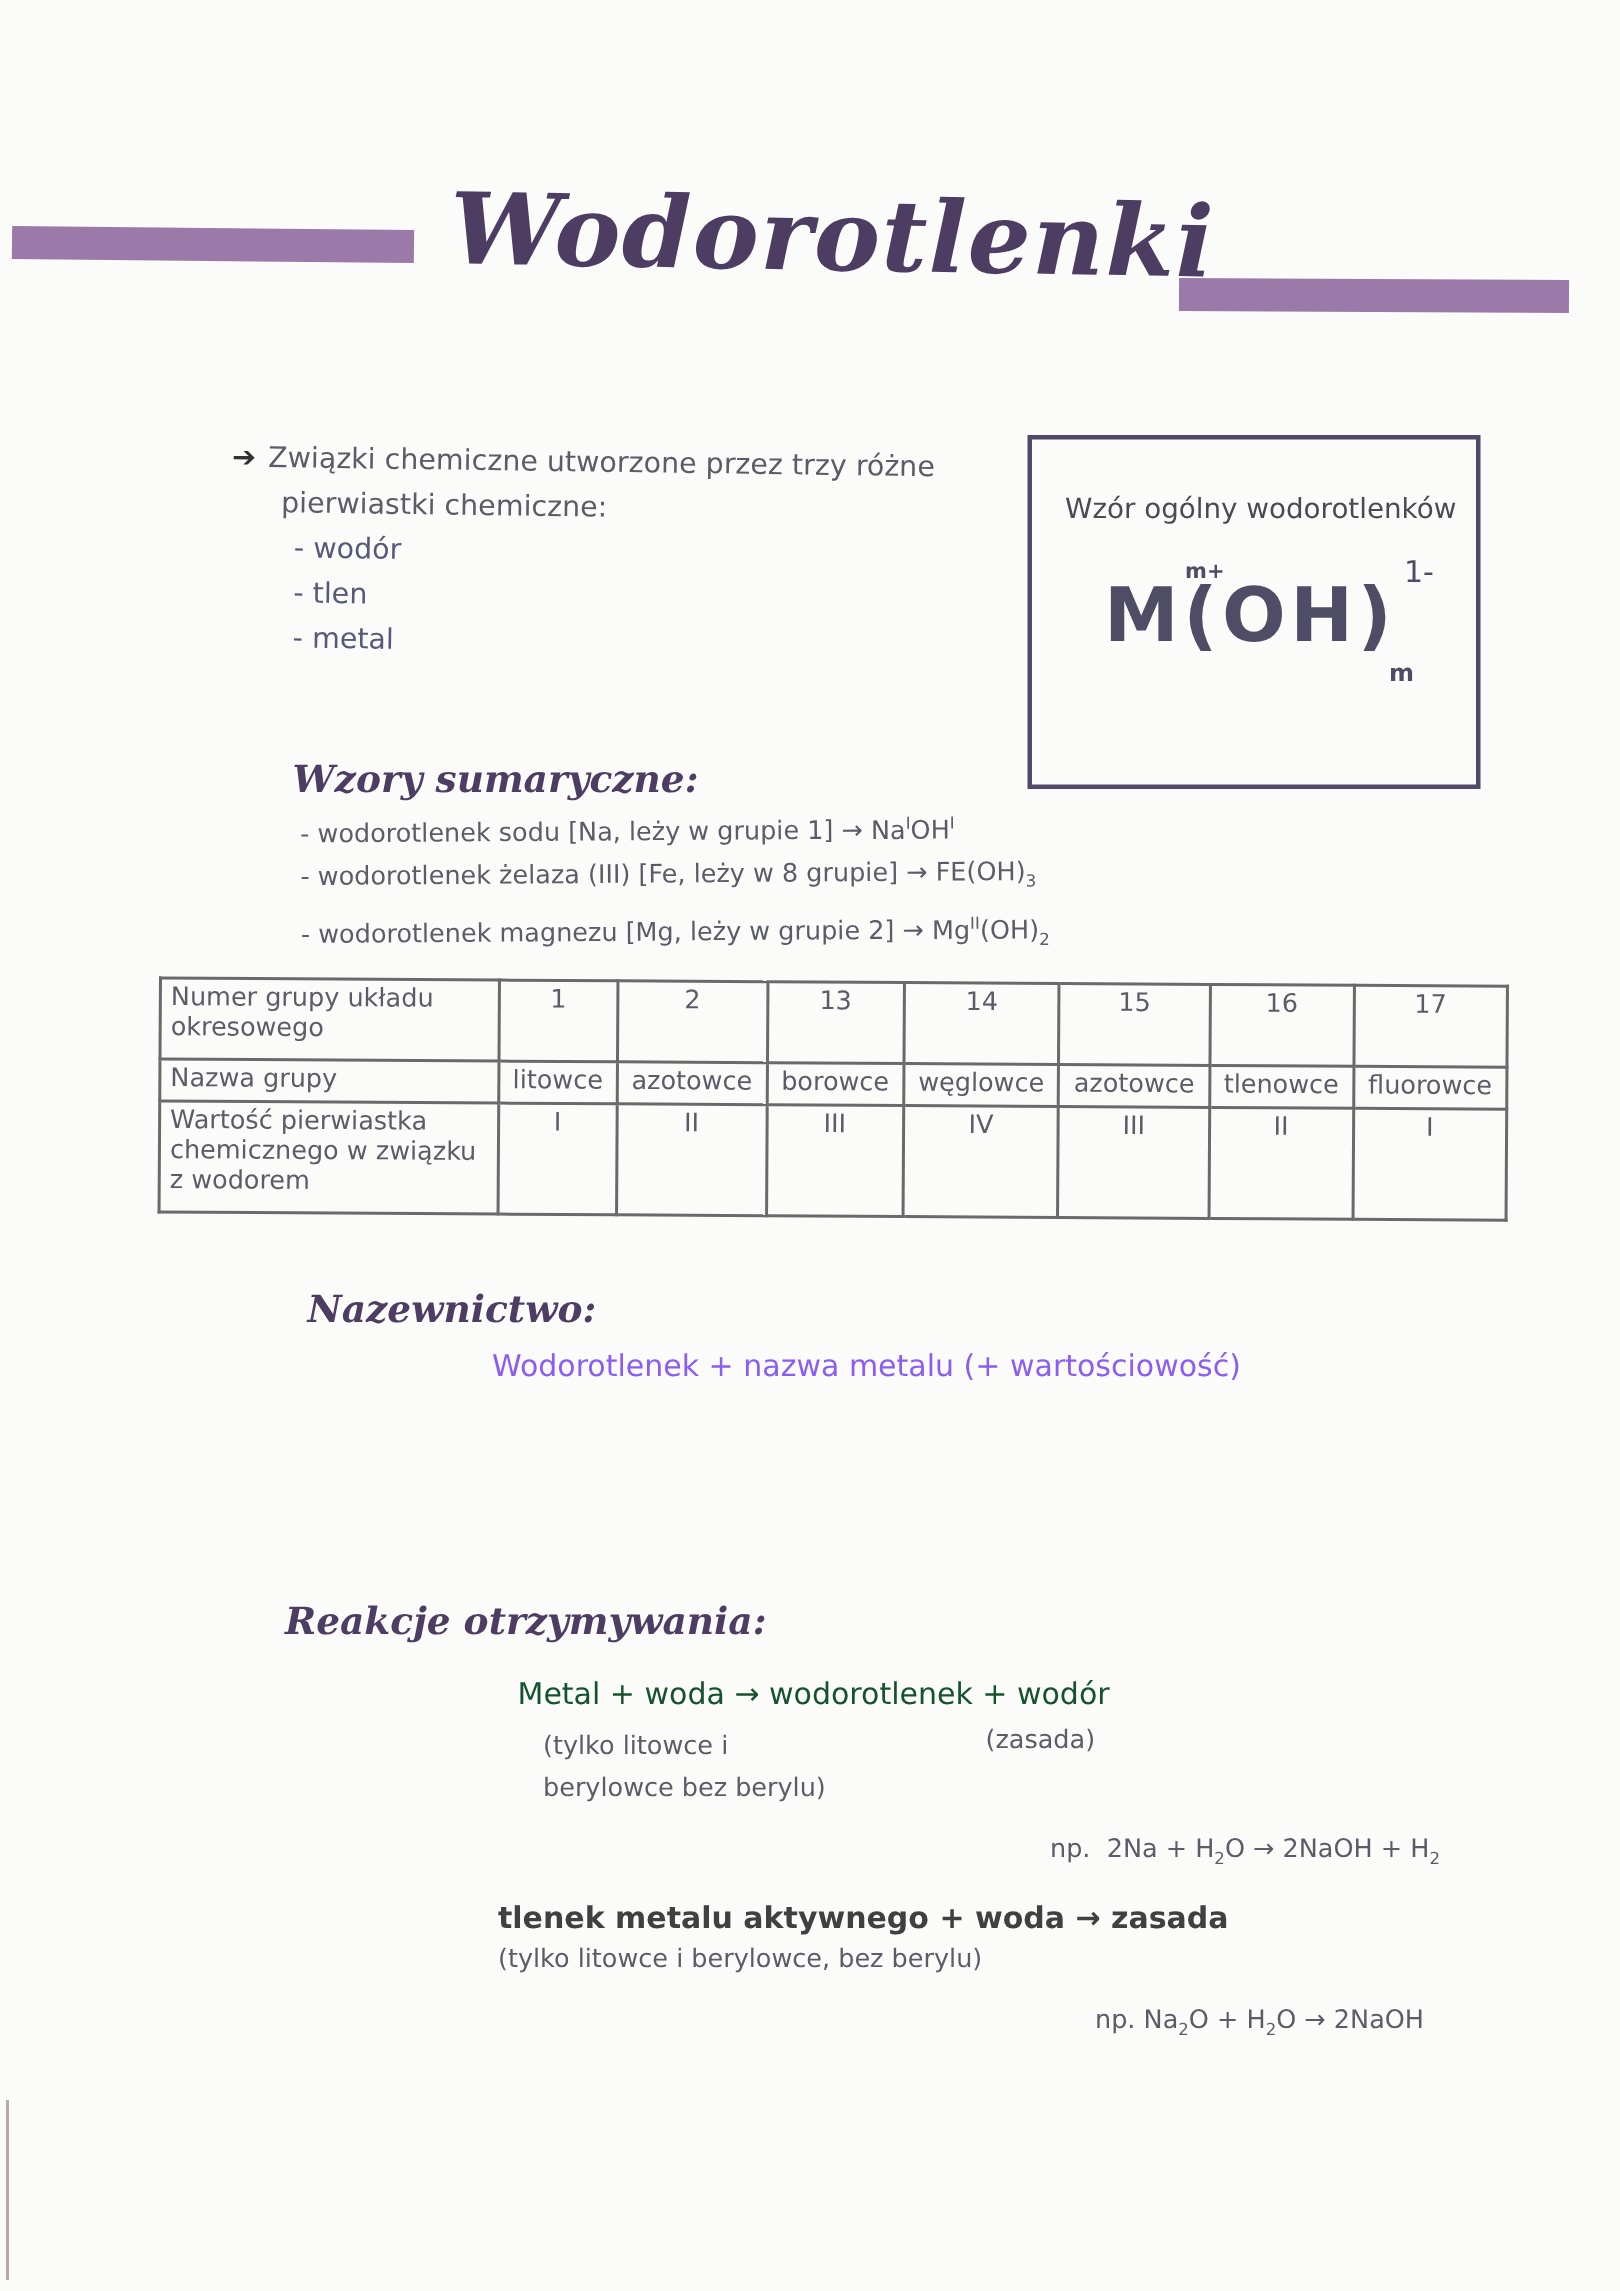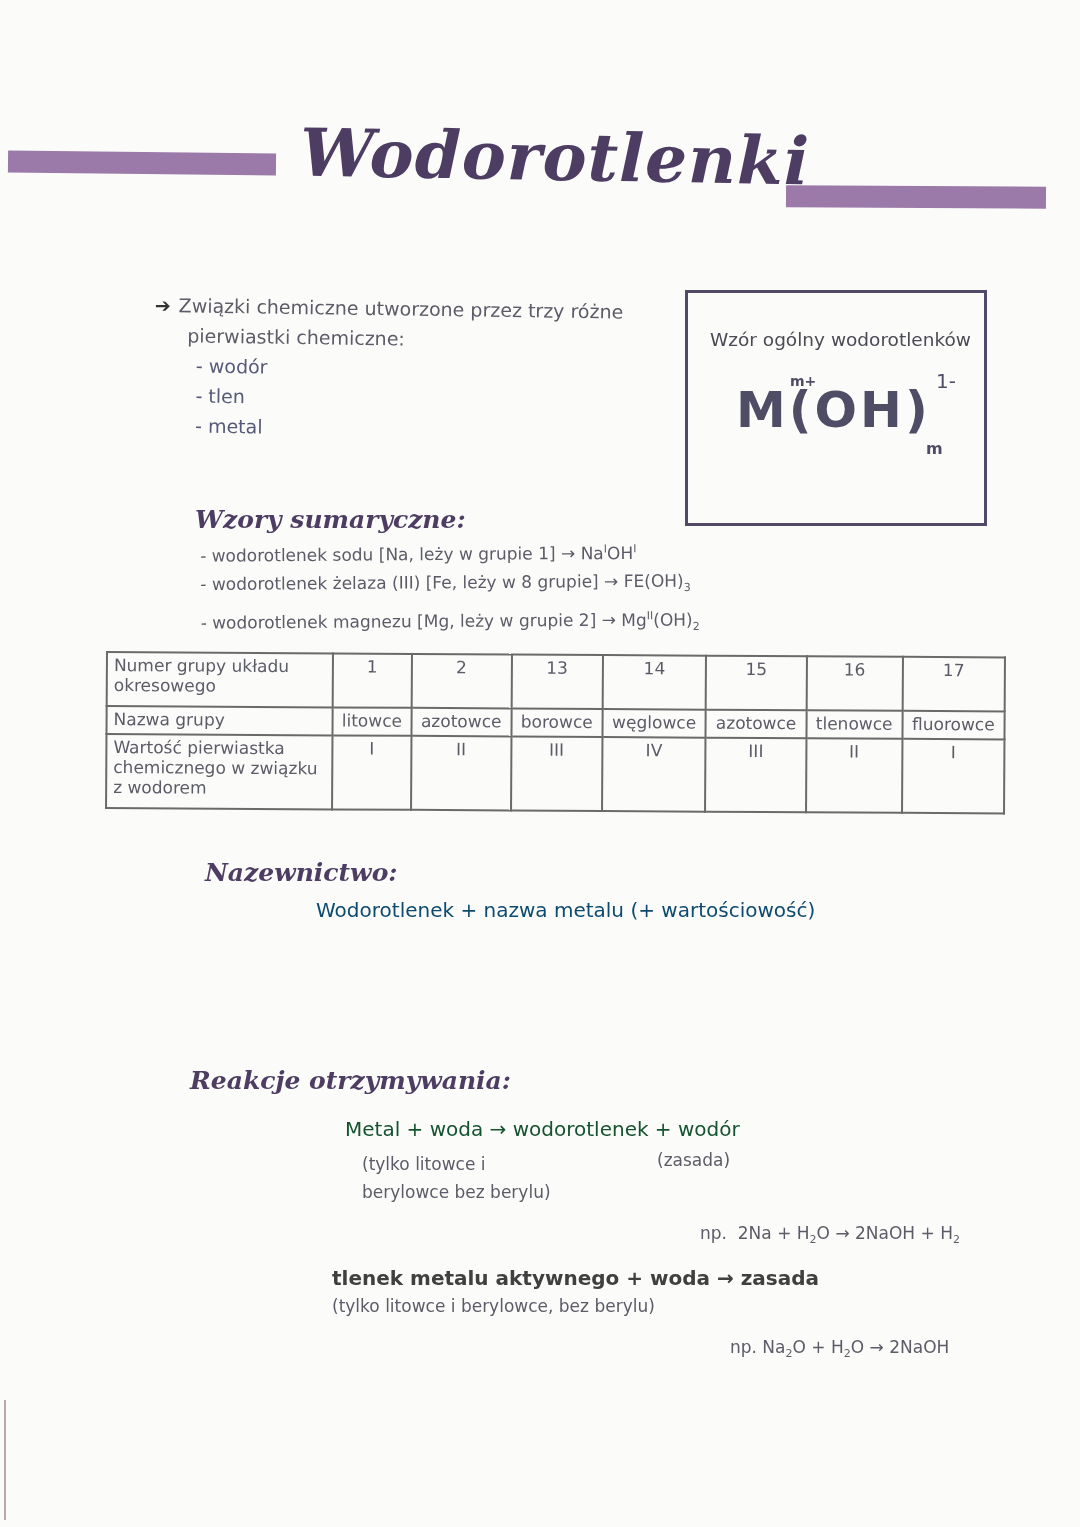--- a/index.html
+++ b/index.html
@@ -43,21 +43,21 @@
   table.groups {
     position: absolute; left: 106px; top: 651px; width: 900px; border-collapse: collapse;
     font-size: 17px; color: #5c5c68; transform: rotate(0.35deg); transform-origin: left top;
   }
   table.groups td { border: 2px solid #6a6a6a; padding: 2px 6px; text-align: center; vertical-align: top; }
   table.groups td.rowhead { text-align: left; width: 212px; }
   table.groups tr.r1 td { height: 48px; }
   table.groups tr.r2 td { height: 22px; white-space: nowrap; }
   table.groups tr.r3 td { height: 68px; }
   .h-nazew { left: 205px; top: 858px; }
-  .nazew-rule { position: absolute; left: 316px; top: 898px; font-size: 20px; color: #0c4a6e; }
+  .nazew-rule { position: absolute; left: 328px; top: 898px; font-size: 20px; color: #8b5cf6; }
   .nazew-ex { position: absolute; left: 220px; top: 944px; font-size: 17px; line-height: 28px; }
   .h-reakcje { left: 190px; top: 1066px; }
   .react1 { position: absolute; left: 345px; top: 1117px; font-size: 20px; color: #14532d; }
   .react1-note { position: absolute; left: 362px; top: 1150px; font-size: 17px; line-height: 28px; }
   .react1-zasada { position: absolute; left: 657px; top: 1150px; font-size: 17px; }
   .ex1 { position: absolute; left: 700px; top: 1223px; font-size: 17px; }
   .react2 { position: absolute; left: 332px; top: 1266px; font-size: 20px; color: #404040; font-weight: bold; }
   .react2-note { position: absolute; left: 332px; top: 1296px; font-size: 17px; }
   .ex2 { position: absolute; left: 710px; top: 1337px; font-size: 17px; margin-left: 20px; }
 </style>

